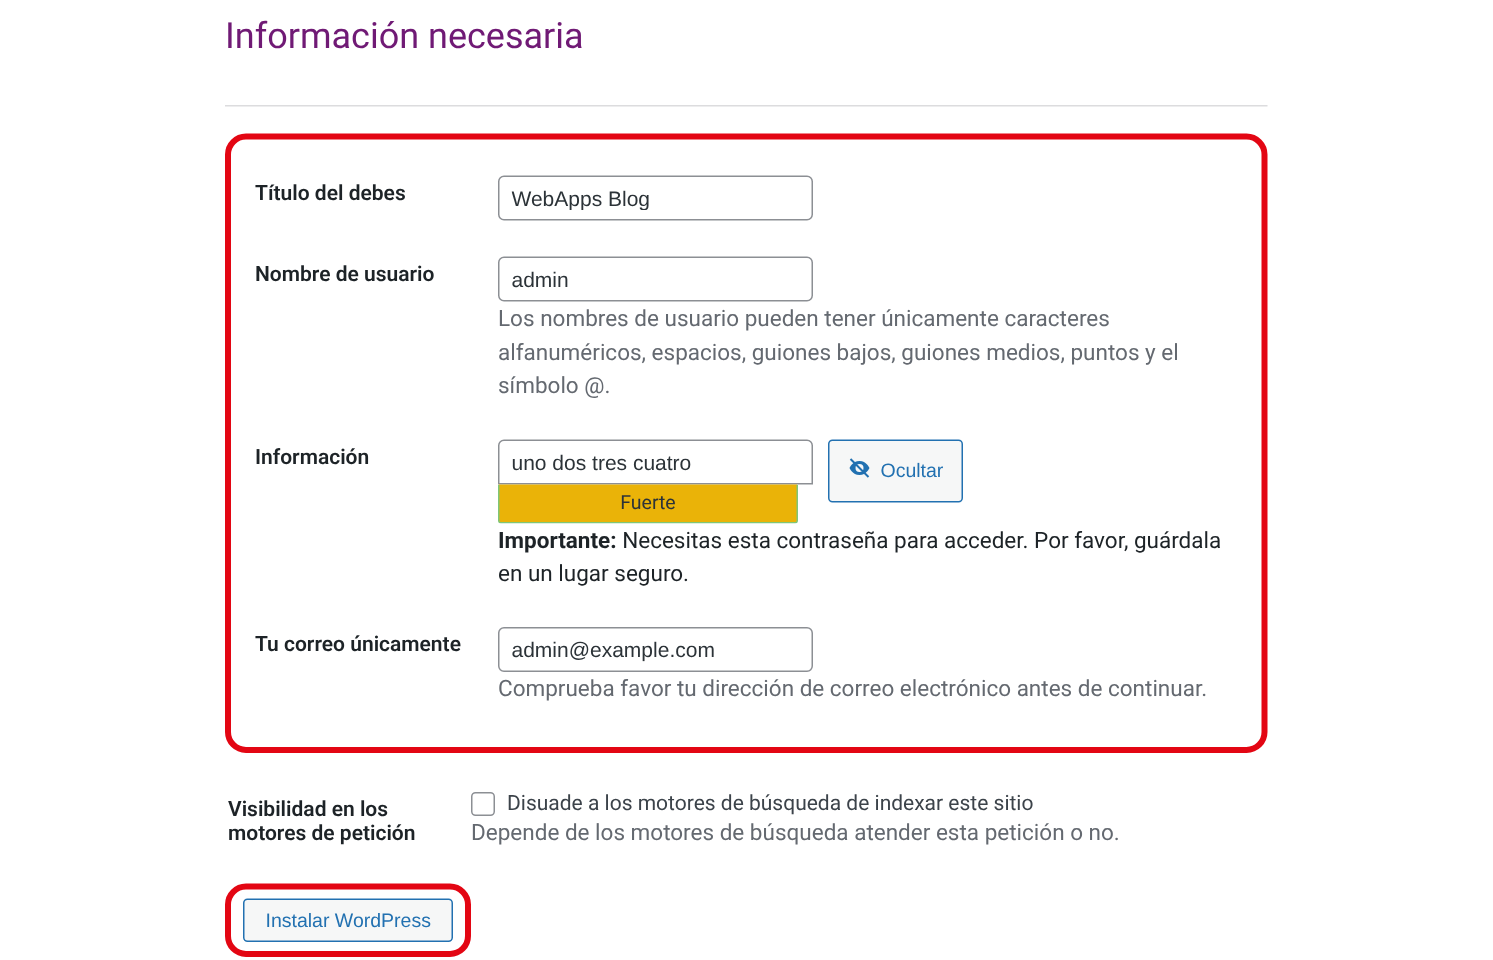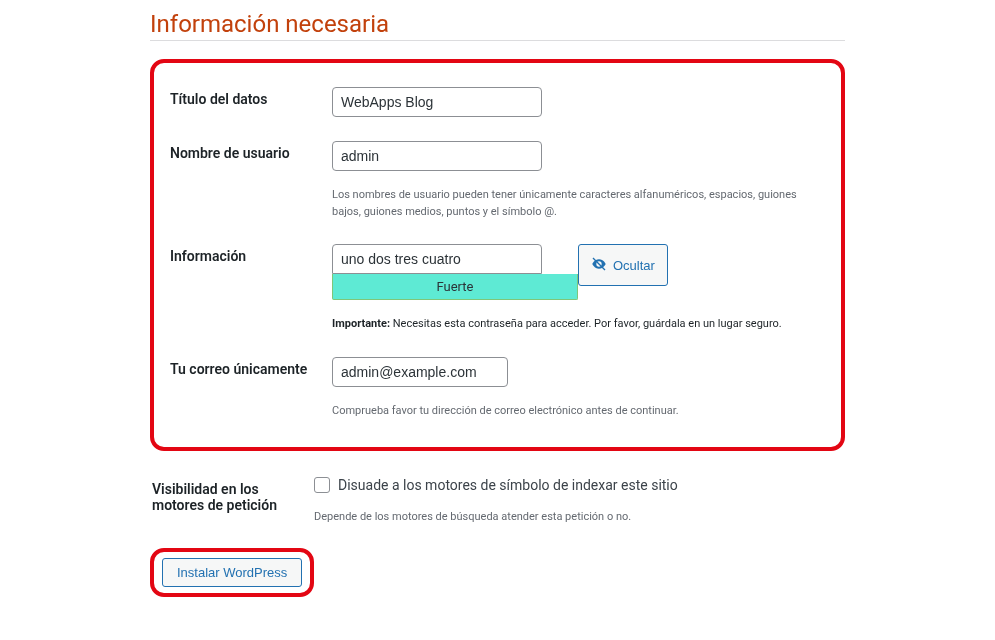--- a/index.html
+++ b/index.html
@@ -16,22 +16,22 @@
   position: relative;
 }
 .inner {
   margin-left: 130px;
   margin-right: 130px;
   padding-top: 10px;
 }
 h1 {
   font-size: 24px;
   font-weight: 400;
-  color: #c2410c;
-  margin-bottom: 2px;
+  color: #701a75;
+  margin-bottom: 32px;
 }
 hr {
   border: none;
   border-top: 1px solid #dcdcde;
   margin-bottom: 18px;
 }
 .intro {
   color: #53575d;
   line-height: 1.5;
   margin-bottom: 20px;
@@ -61,41 +61,42 @@
 input[type="text"], input[type="email"], input[type="password"] {
   font-size: 14px;
   padding: 5px 8px;
   border: 1px solid #8c8f94;
   border-radius: 4px;
   background: #fff;
   color: #2c3338;
   height: 30px;
   width: 210px;
 }
-input[type="email"] { width: 176px; }
+input[type="email"] { width: 210px; }
 .desc {
   color: #646970;
-  font-size: 11px;
+  font-size: 15px;
   line-height: 1.5;
-  margin-top: 16px;
+  margin-top: 0;
 }
 .password-row {
   display: flex;
+  gap: 10px;
   align-items: flex-start;
 }
 .password-block { display: flex; flex-direction: column; }
 .strength {
-  background: #5eead4;
+  background: #eab308;
   border: 1px solid #7fc678;
   text-align: center;
   font-size: 13px;
   color: #2c3338;
   height: 26px;
   line-height: 26px;
-  width: 246px;
+  width: 200px;
   border-top: none;
   border-radius: 0 0 2px 2px;
 }
 .pw-input { border-radius: 4px 4px 0 0 !important; border-bottom: 1px solid #8c8f94 !important; }
 .hide-btn {
   display: inline-flex;
   align-items: center;
   gap: 6px;
   background: #f6f7f7;
   border: 1px solid #2271b1;
@@ -139,21 +140,21 @@
 
 <div class="container">
   <div class="inner">
     <h1>Información necesaria</h1>
     <hr>
 
     <div class="highlight-box">
       <table class="form-table">
         <tbody>
             <tr>
-          <th>Título del datos</th>
+          <th>Título del debes</th>
           <td>
             <input type="text" value="WebApps Blog" style="">
           </td>
         </tr>
         <tr>
           <th>Nombre de usuario</th>
           <td>
             <input type="text" value="admin" style="">
             <p class="desc">Los nombres de usuario pueden tener únicamente caracteres alfanuméricos, espacios, guiones bajos, guiones medios, puntos y el símbolo @.</p>
           </td>
@@ -192,21 +193,21 @@
         </table>
     </div>
 
     <table class="form-table">
       <tbody>
           <tr>
         <th>Visibilidad en los motores de petición</th>
         <td>
           <div class="checkbox-line">
             <input type="checkbox" style="">
-            <span>Disuade a los motores de símbolo de indexar este sitio</span>
+            <span>Disuade a los motores de búsqueda de indexar este sitio</span>
           </div>
           <p class="desc">Depende de los motores de búsqueda atender esta petición o no.</p>
         </td>
       </tr>
     </tbody>
       </table>
 
     <div class="submit-wrap">
       <button type="button" class="submit-btn">Instalar WordPress</button>
     </div>

